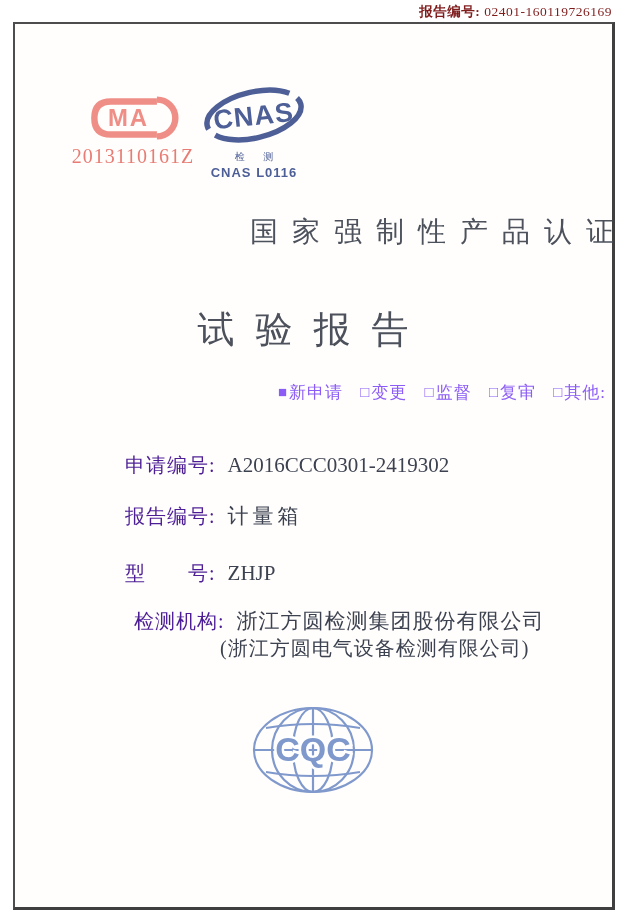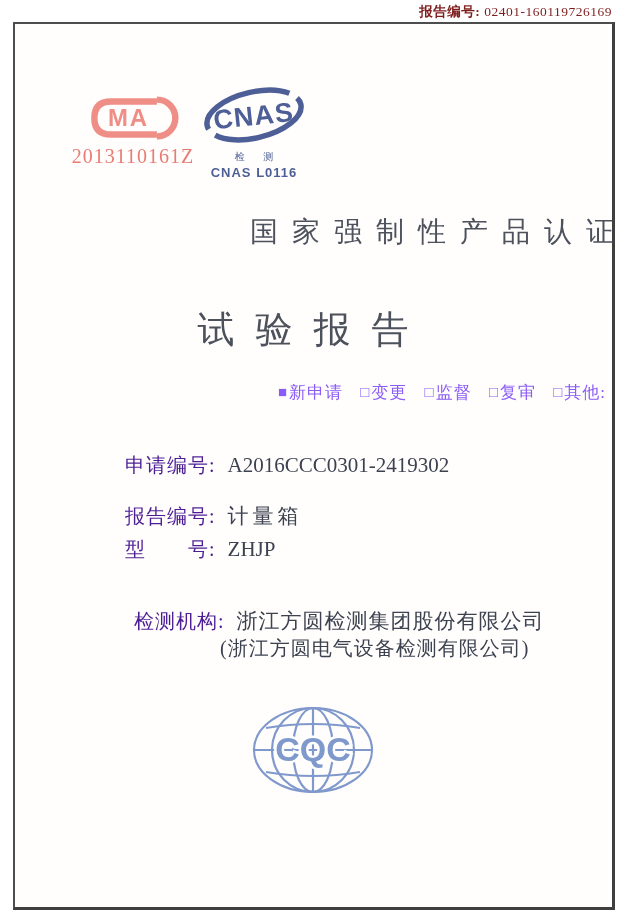--- a/index.html
+++ b/index.html
@@ -43,21 +43,21 @@
   }
   .cb{margin:0 6px;}
   .cb .box{font-size:15px;margin-right:1px;position:relative;top:-1px;}
   .field{position:absolute;left:110px;white-space:nowrap;}
   .flabel{font-size:20px;color:#4c1d95;letter-spacing:1px;margin-right:12px;}
   .fvalue{font-size:21px;color:#3d4250;font-family:"Liberation Serif", serif;}
   .fvalue.cn{letter-spacing:1px;}
   .f1{top:428px;}
   .f2{top:478px;}
   .f2 .fvalue{letter-spacing:4px;}
-  .f3{top:512px;}
+  .f3{top:536px;}
   .f4{top:583px;margin-left:9px;}
   .f4b{top:611px;left:205px;text-align:right;}
   .f4b .fvalue{font-size:20px;}
   .cqc{position:absolute;left:235px;top:679px;width:126px;}
 </style>
 </head>
 <body>
 
 <div class="report-no">
   <span class="lbl">报告编号:</span><span>02401-160119726169</span>

